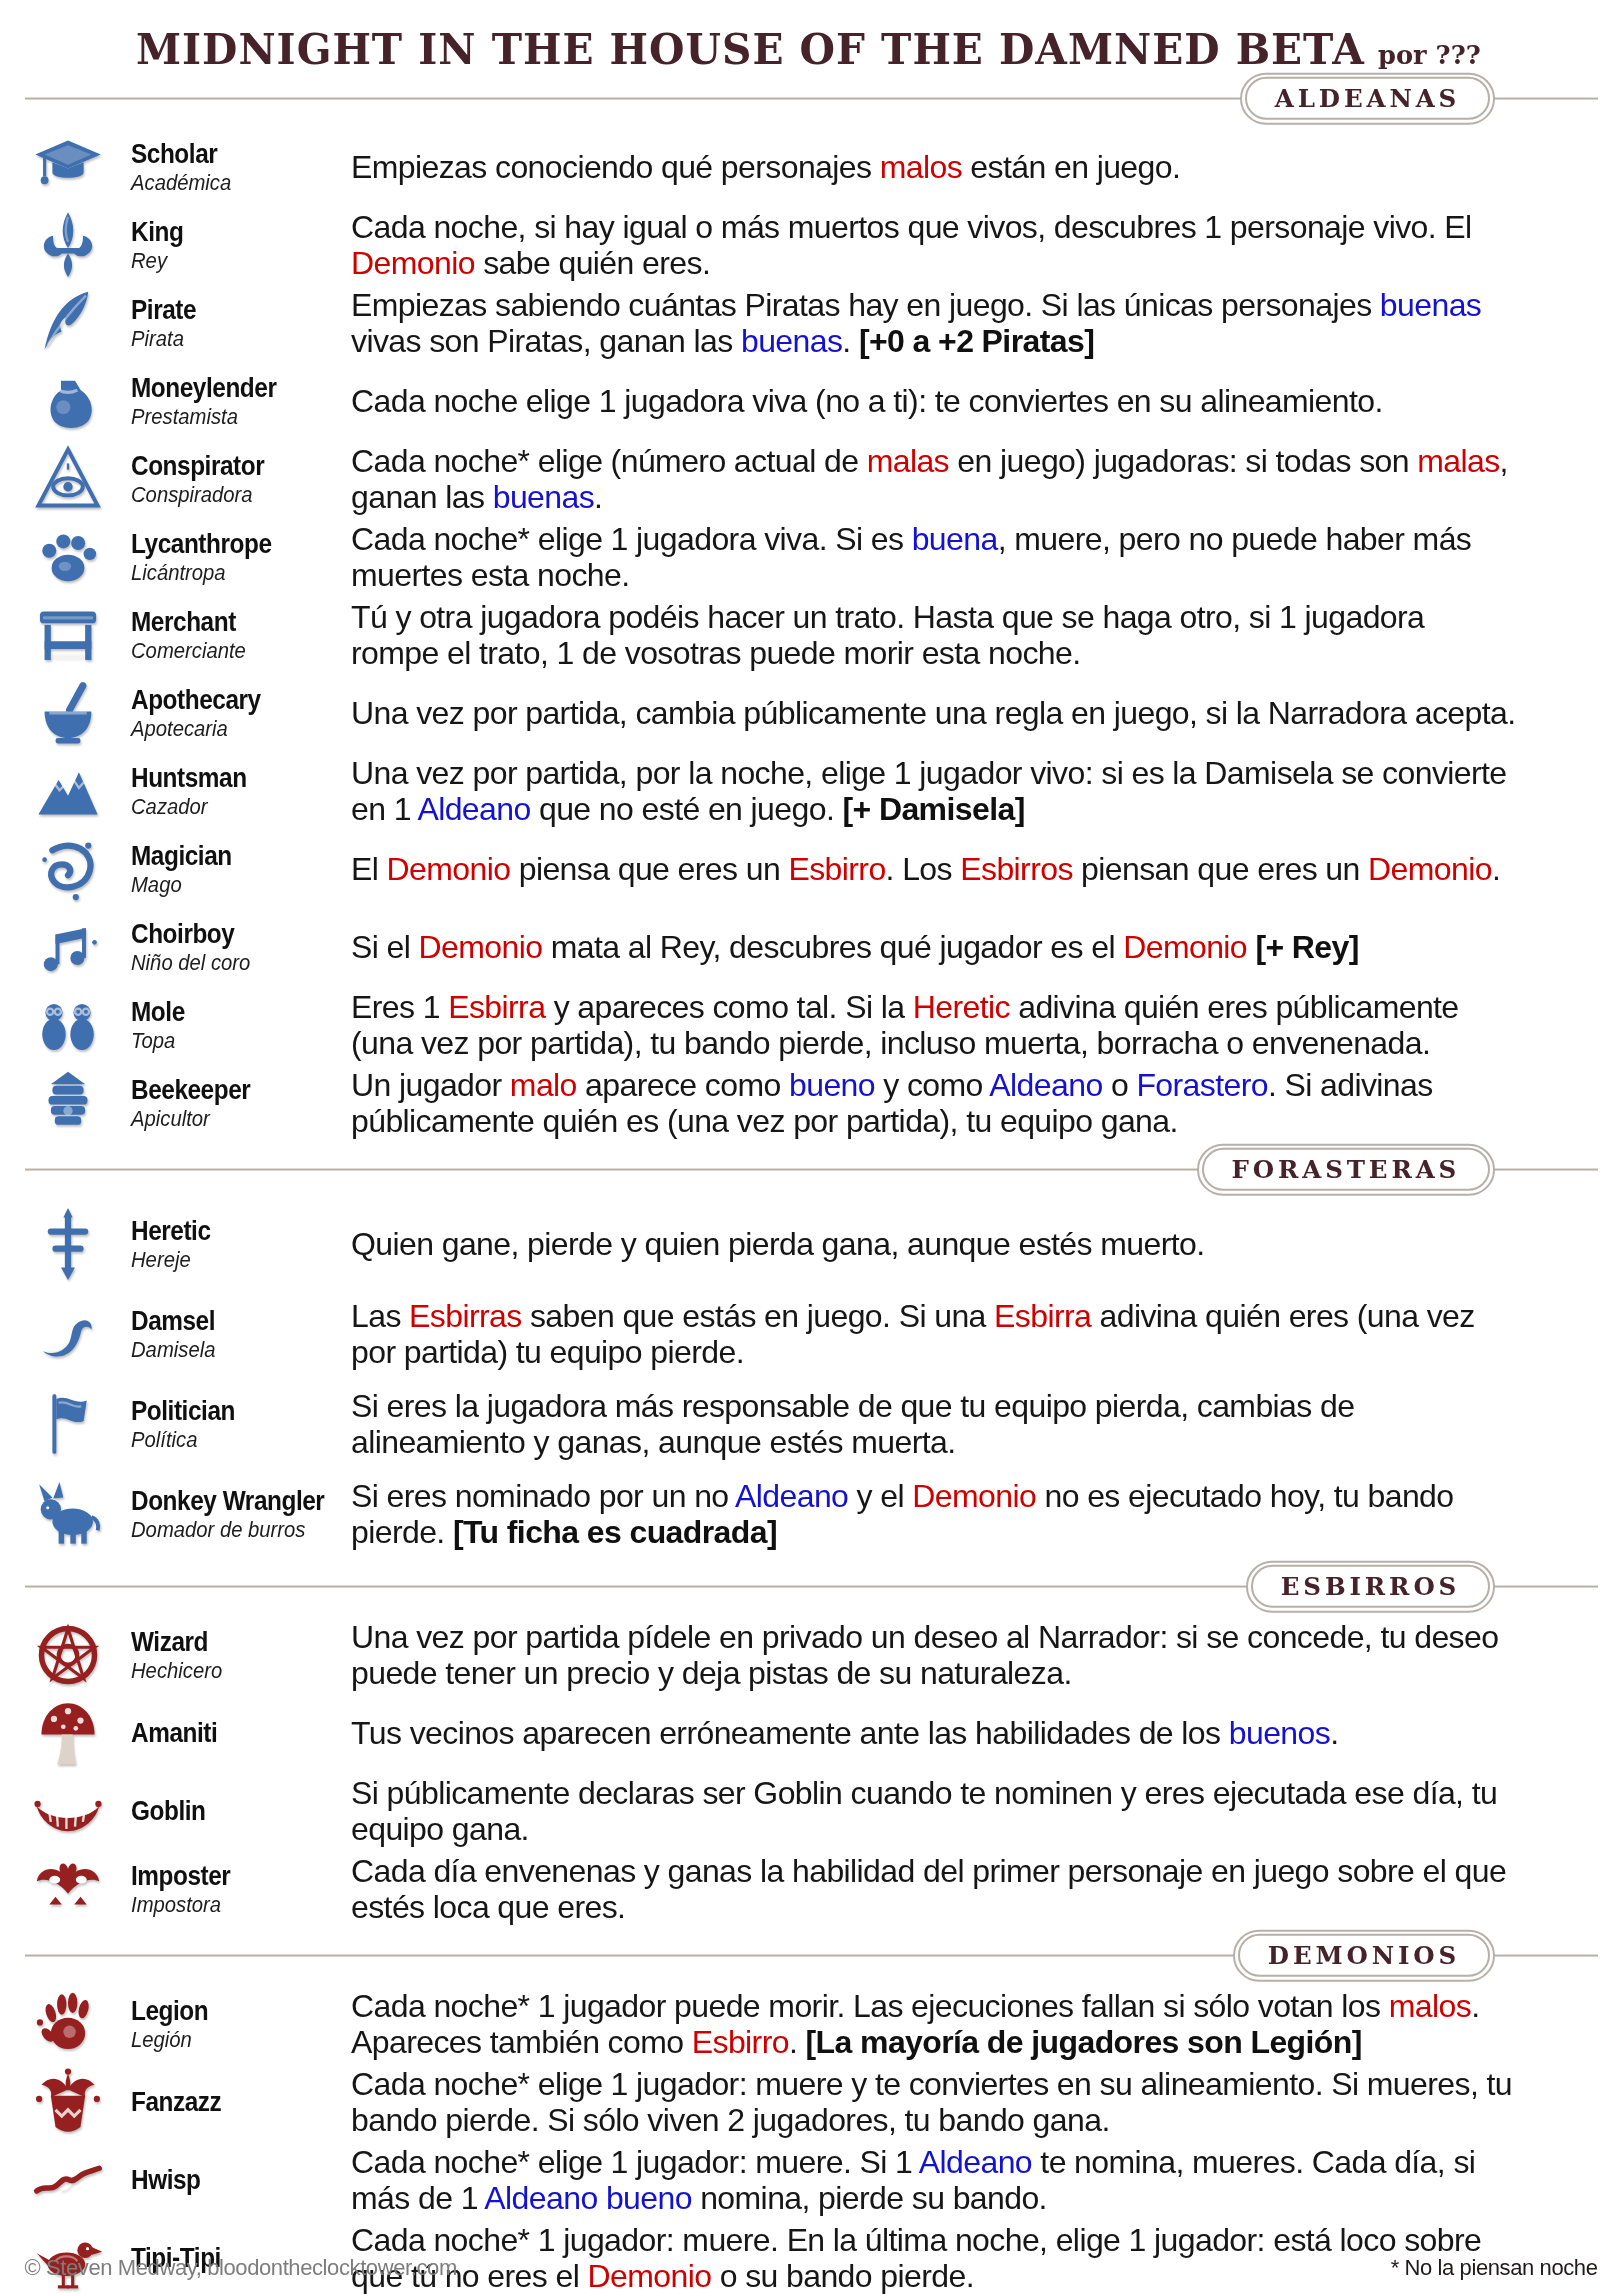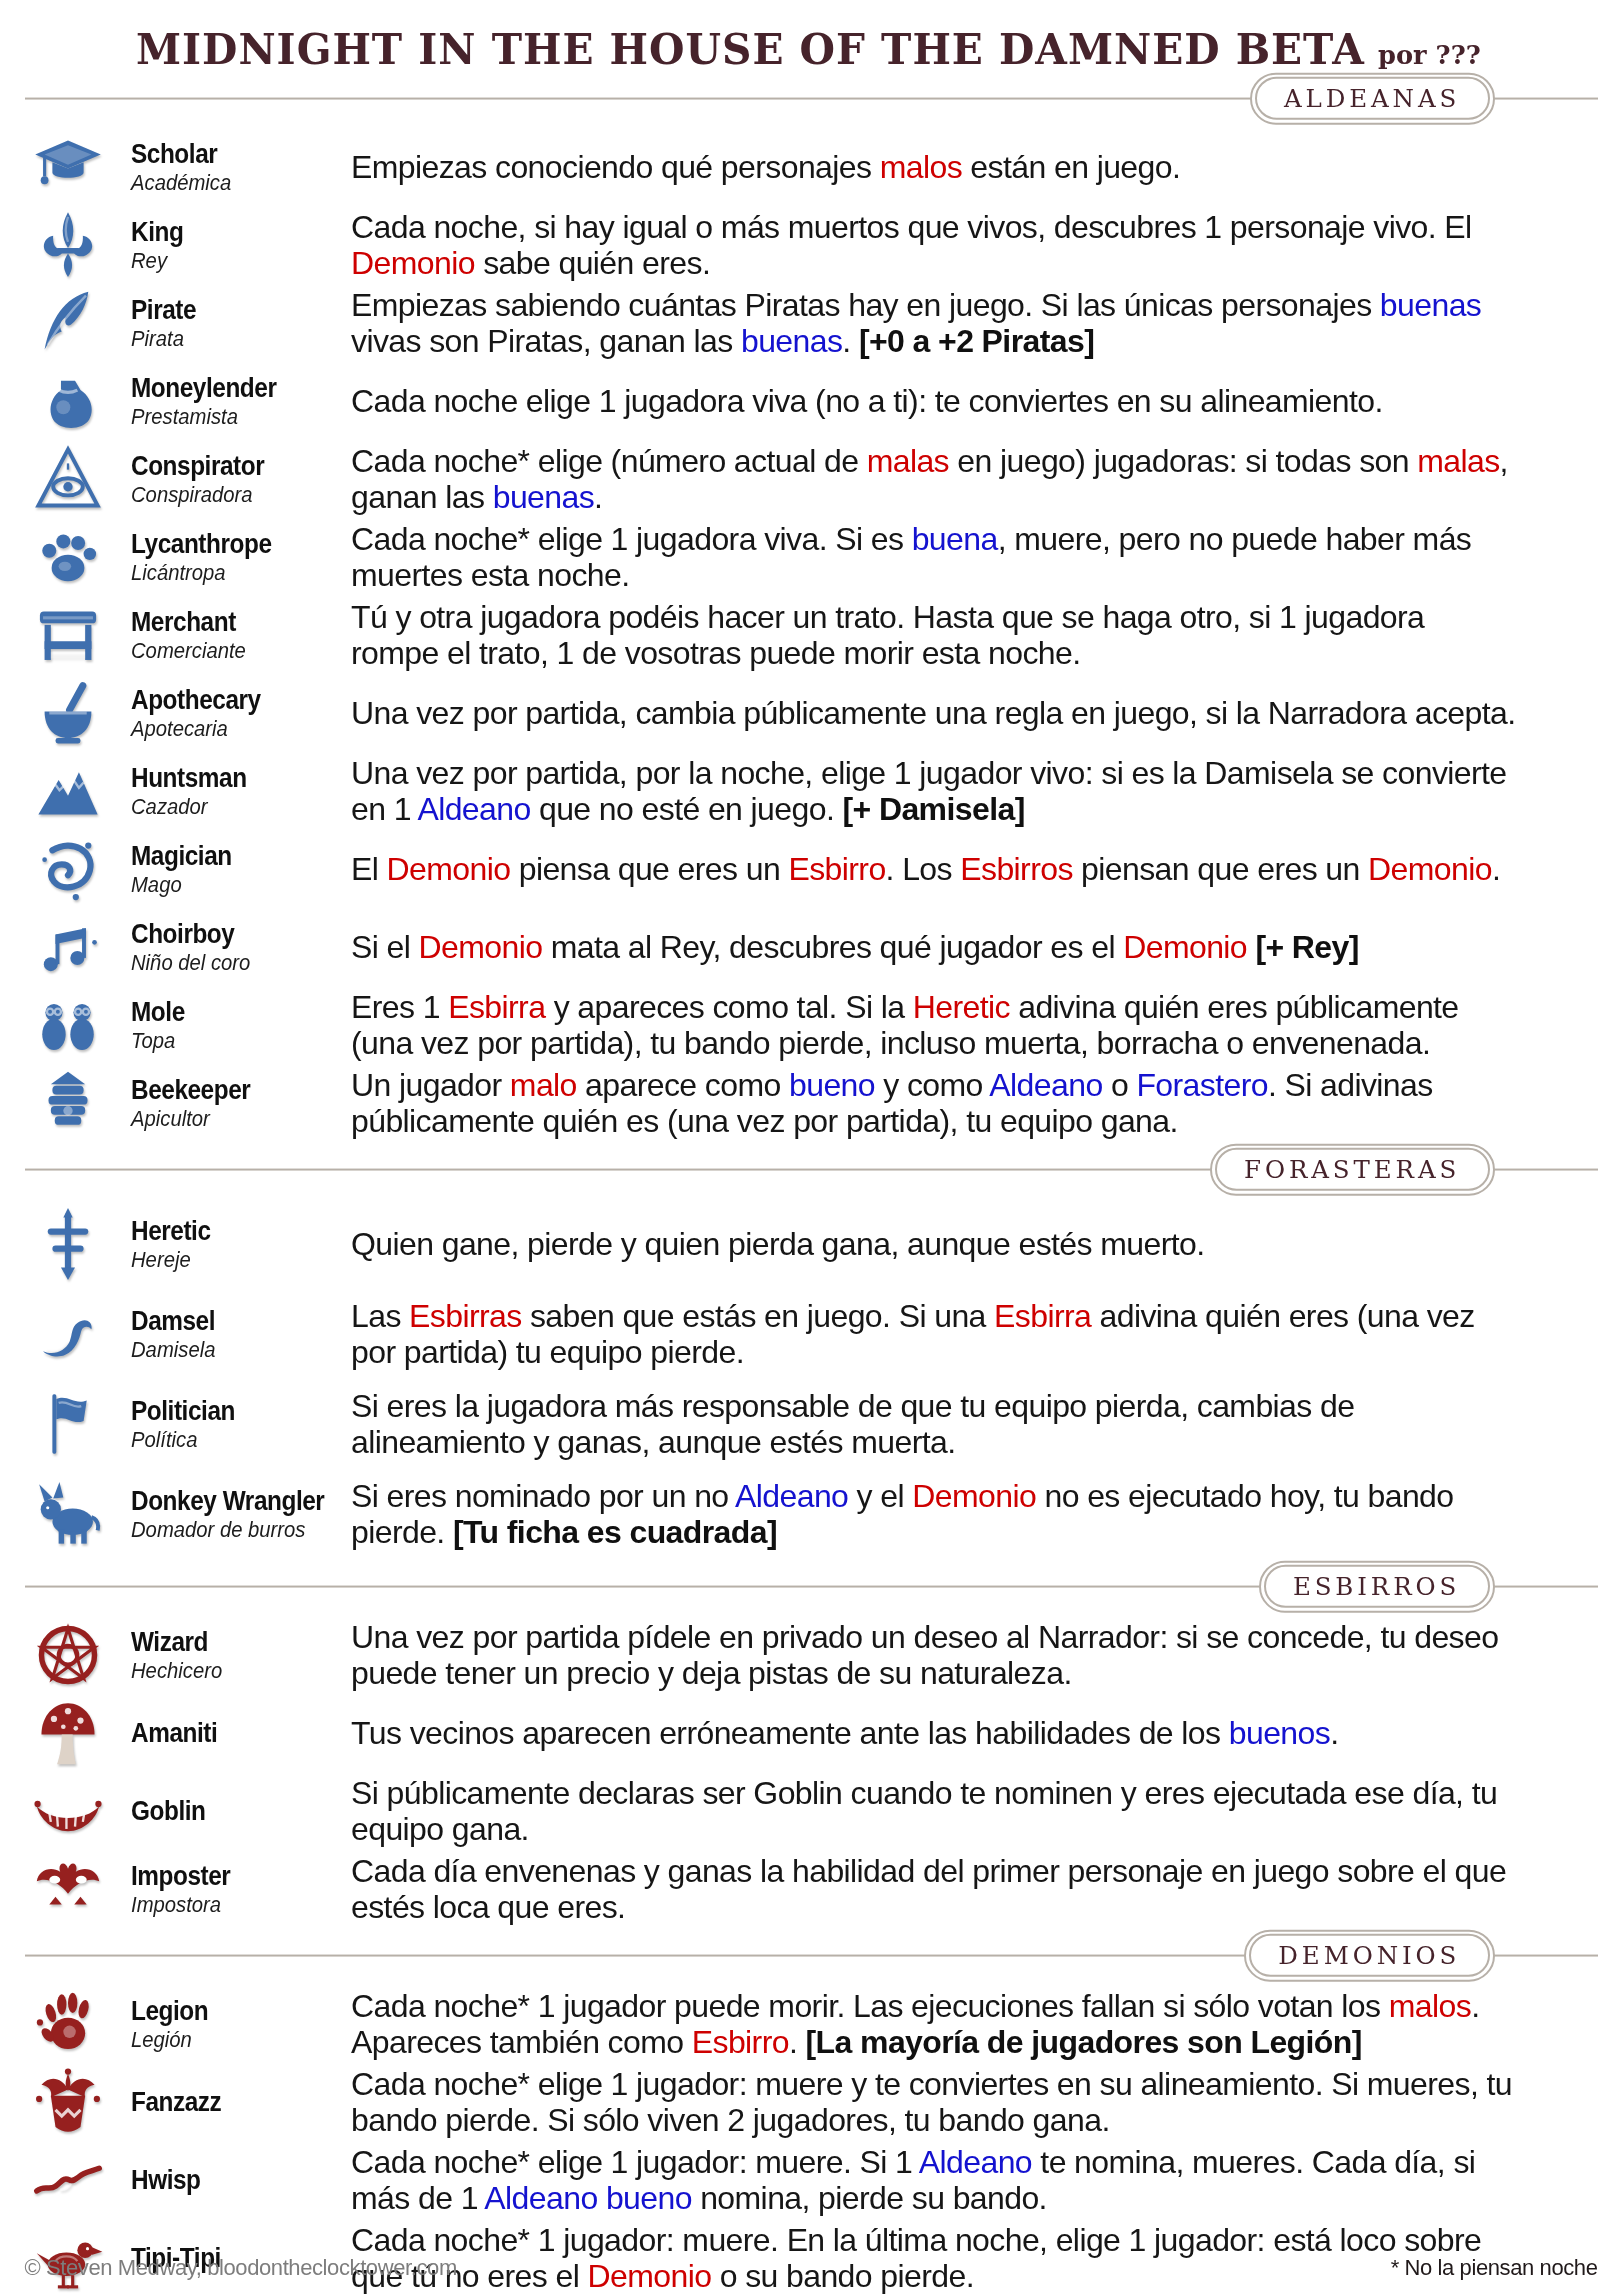--- a/index.html
+++ b/index.html
@@ -29,21 +29,21 @@
   
   .section-head{position:relative;height:55px;margin:0 24.5px 2px 24.5px;}
   .section-head .rule{position:absolute;left:0;right:0;top:50%;height:2.9px;background:var(--rule);transform:translateY(-50%);}
   .badge{
     position:absolute;right:103px;top:50%;transform:translateY(-50%);
     background:#fff;border:2px solid var(--rule);border-radius:979px;padding:2.9px;z-index:2;
   }
   .badge-inner{
     border:2px solid var(--rule);border-radius:979px;padding:4.9px 27.4px;
     font-family:"DejaVu Serif","Liberation Serif",serif;font-size:24.5px;
-    letter-spacing:3.9px;color:var(--title);font-weight:400;white-space:nowrap;
+    letter-spacing:3.9px;color:var(--title);font-weight:700;white-space:nowrap;
   }
   
   .rows{padding:0 103px 0 27px;}
   .row{display:grid;grid-template-columns:104px 220px 1fr;align-items:center;}
   .sec-0 .row{min-height:78px;}
   .sec-1 .row{min-height:90px;}
   .sec-2 .row{min-height:74px;}
   .sec-3 .row{min-height:77px;}
   .icon-cell{display:flex;align-items:center;justify-content:flex-start;}
   .icon{width:82px;height:78px;display:block;}

